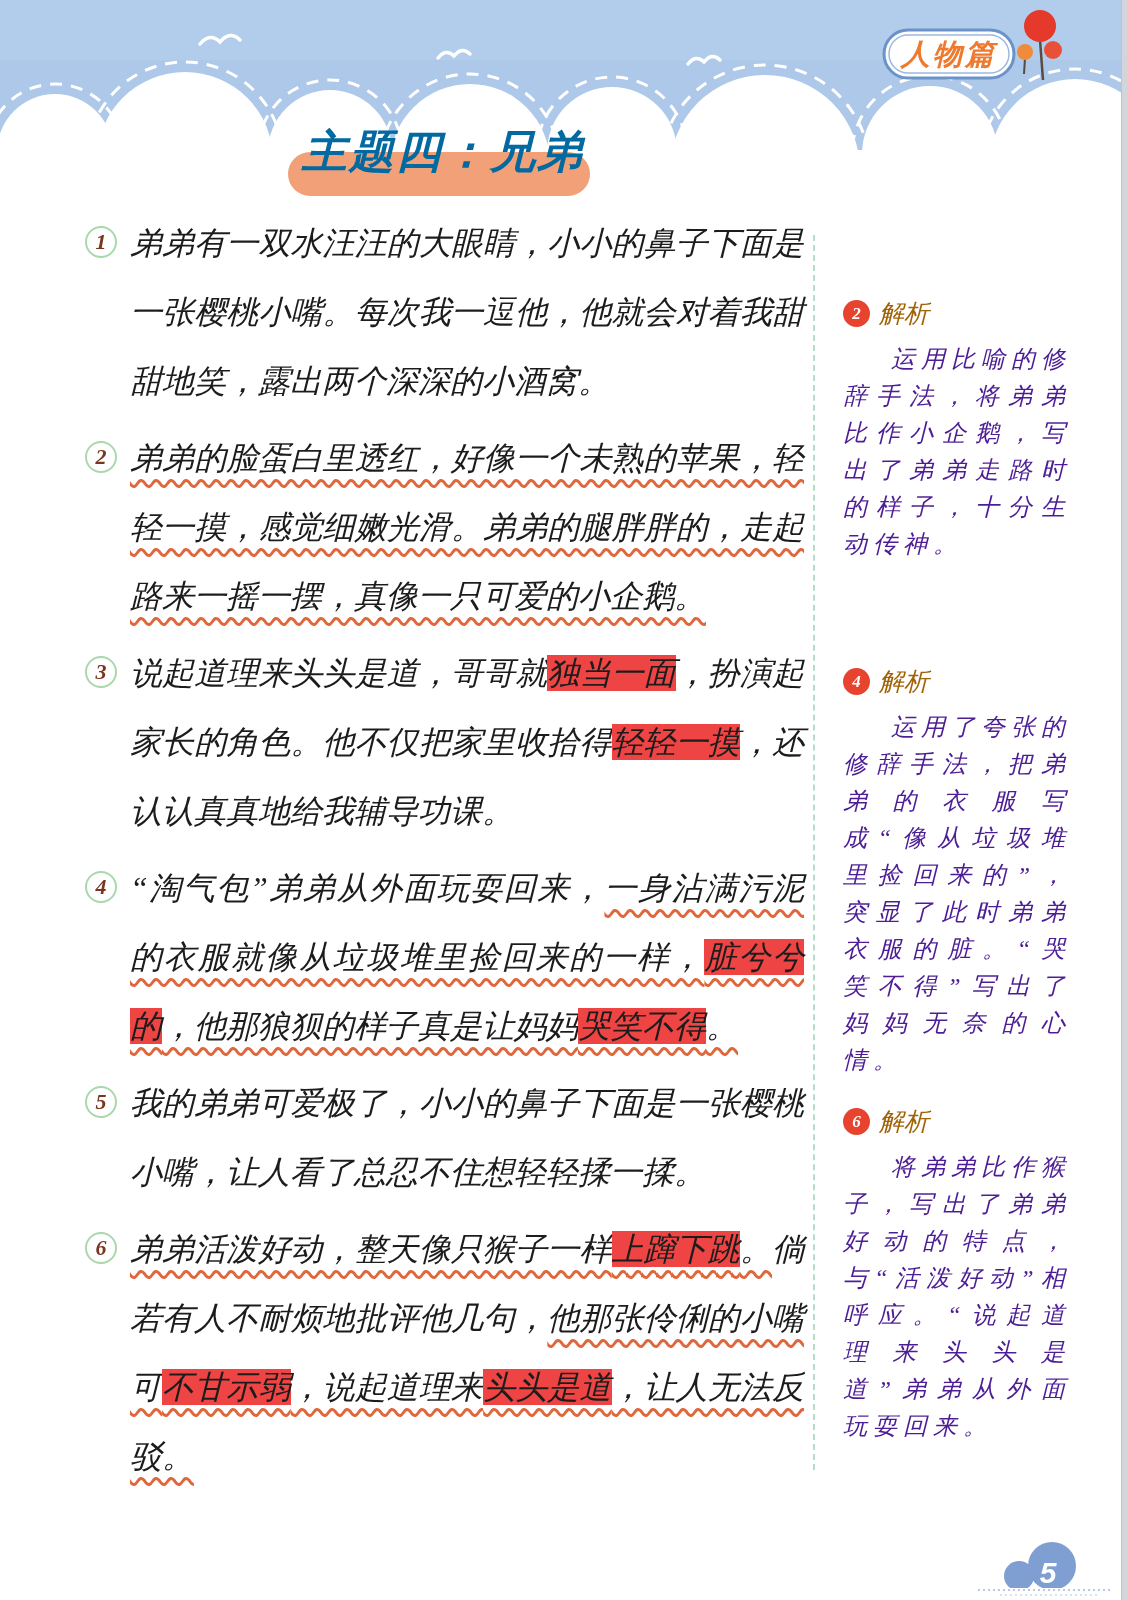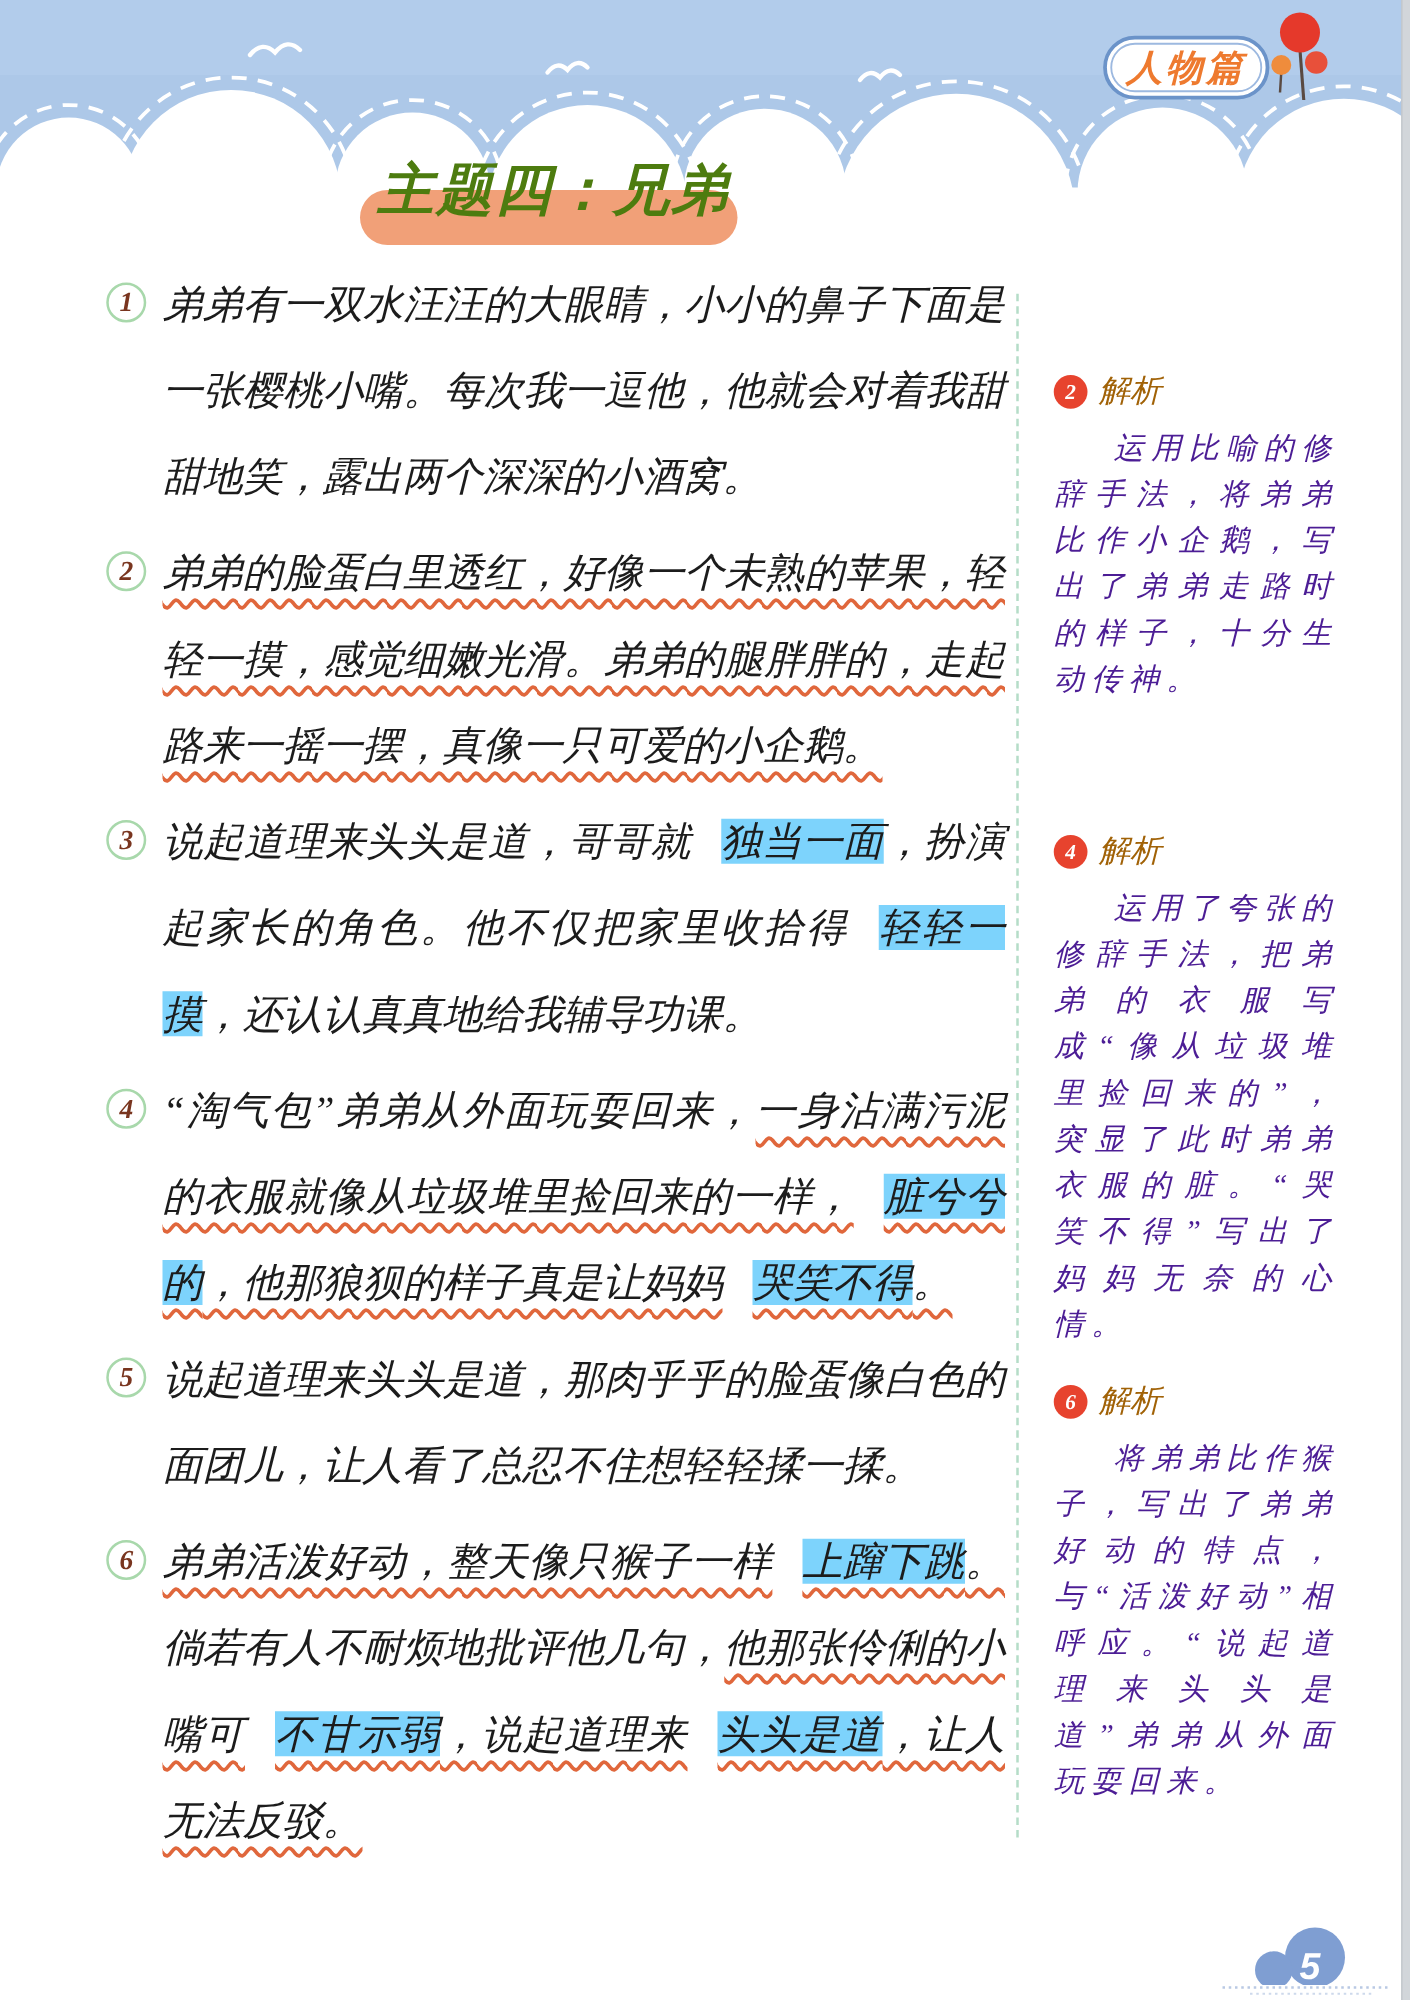--- a/index.html
+++ b/index.html
@@ -21,21 +21,21 @@
   
   .header-svg{position:absolute;left:0;top:0;}
   
   .title-wrap{position:absolute;left:288px;top:122px;width:420px;height:80px;}
   .title-hl{
     position:absolute;left:0;top:30px;width:302px;height:44px;
     background:#f1a078;border-radius:22px;
   }
   .page-title{
     position:absolute;left:14px;top:0;
-    font-size:45px;font-weight:bold;color:#4d7c0f;
+    font-size:45px;font-weight:bold;color:#0369a1;
     letter-spacing:2px;white-space:nowrap;
   }
   
   .main-col{
     position:absolute;left:85px;top:209px;width:742px;
   }
   .item{
     position:relative;
     padding-left:45px;
     width:674px;
@@ -57,21 +57,21 @@
     background:transparent;
   }
   .item .txt{display:inline;}
   .wavy{
     text-decoration-line:underline;
     text-decoration-style:wavy;
     text-decoration-color:#e0673c;
     text-decoration-thickness:2.5px;
     text-underline-offset:10px;
   }
-  .hl{background:#7dd3fc;margin-left:24px;}
+  .hl{background:#ef4444;}
   
   .separator{
     position:absolute;left:813px;top:235px;height:1235px;width:0;
     border-left:2px dashed #b5ddc8;
   }
   
   .annotation{
     position:absolute;left:843px;width:236px;
   }
   .ann-pos-0{top:300px;}
@@ -152,21 +152,21 @@
   <div class="title-wrap">
     <div class="title-hl"></div>
     <div class="page-title">主题四：兄弟</div>
   </div>
 
   <div class="main-col">
       <div class="item"><span class="num">1</span><span class="txt"><span>弟弟有一双水汪汪的大眼睛，小小的鼻子下面是一张樱桃小嘴。每次我一逗他，他就会对着我甜甜地笑，露出两个深深的小酒窝。</span></span></div>
       <div class="item"><span class="num">2</span><span class="txt"><span class="wavy">弟弟的脸蛋白里透红，好像一个未熟的苹果，轻轻一摸，感觉细嫩光滑。弟弟的腿胖胖的，走起路来一摇一摆，真像一只可爱的小企鹅。</span></span></div>
       <div class="item"><span class="num">3</span><span class="txt"><span>说起道理来头头是道，哥哥就</span><span class="hl">独当一面</span><span>，扮演起家长的角色。他不仅把家里收拾得</span><span class="hl">轻轻一摸</span><span>，还认认真真地给我辅导功课。</span></span></div>
       <div class="item"><span class="num">4</span><span class="txt"><span>“淘气包”弟弟从外面玩耍回来，</span><span class="wavy">一身沾满污泥的衣服就像从垃圾堆里捡回来的一样，</span><span class="wavy hl">脏兮兮的</span><span class="wavy">，他那狼狈的样子真是让妈妈</span><span class="wavy hl">哭笑不得</span><span class="wavy">。</span></span></div>
-      <div class="item"><span class="num">5</span><span class="txt"><span>说起道理来头头是道，那肉乎乎的脸蛋像白色的面团儿，让人看了总忍不住想轻轻揉一揉。</span></span></div>
+      <div class="item"><span class="num">5</span><span class="txt"><span>我的弟弟可爱极了，小小的鼻子下面是一张樱桃小嘴，让人看了总忍不住想轻轻揉一揉。</span></span></div>
       <div class="item"><span class="num">6</span><span class="txt"><span class="wavy">弟弟活泼好动，整天像只猴子一样</span><span class="wavy hl">上蹿下跳</span><span class="wavy">。</span><span>倘若有人不耐烦地批评他几句，</span><span class="wavy">他那张伶俐的小嘴可</span><span class="wavy hl">不甘示弱</span><span class="wavy">，说起道理来</span><span class="wavy hl">头头是道</span><span class="wavy">，让人无法反驳。</span></span></div>
     </div>
 
   <div class="separator"></div>
 
   <div id="annotation-list">
       <div class="annotation ann-pos-0">
         <div class="ann-head">
           <span class="ann-num">2</span>
           <span class="ann-label">解析</span>

